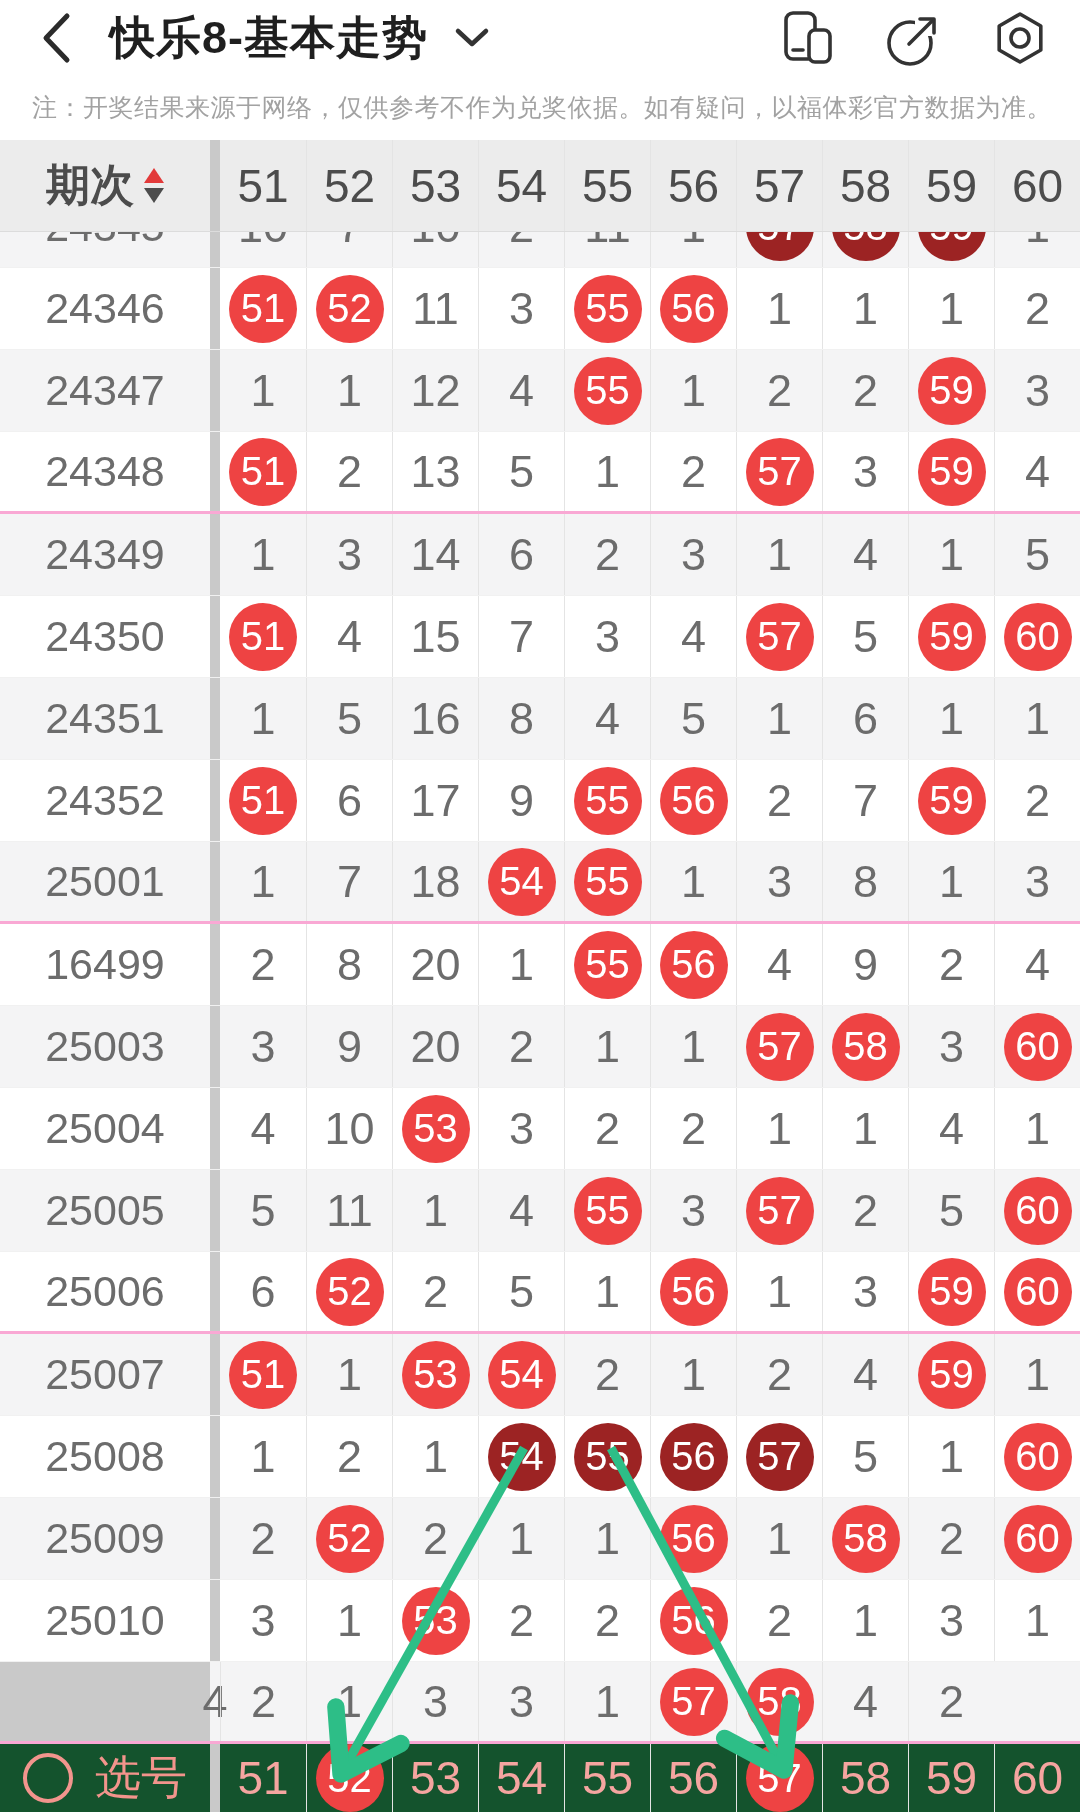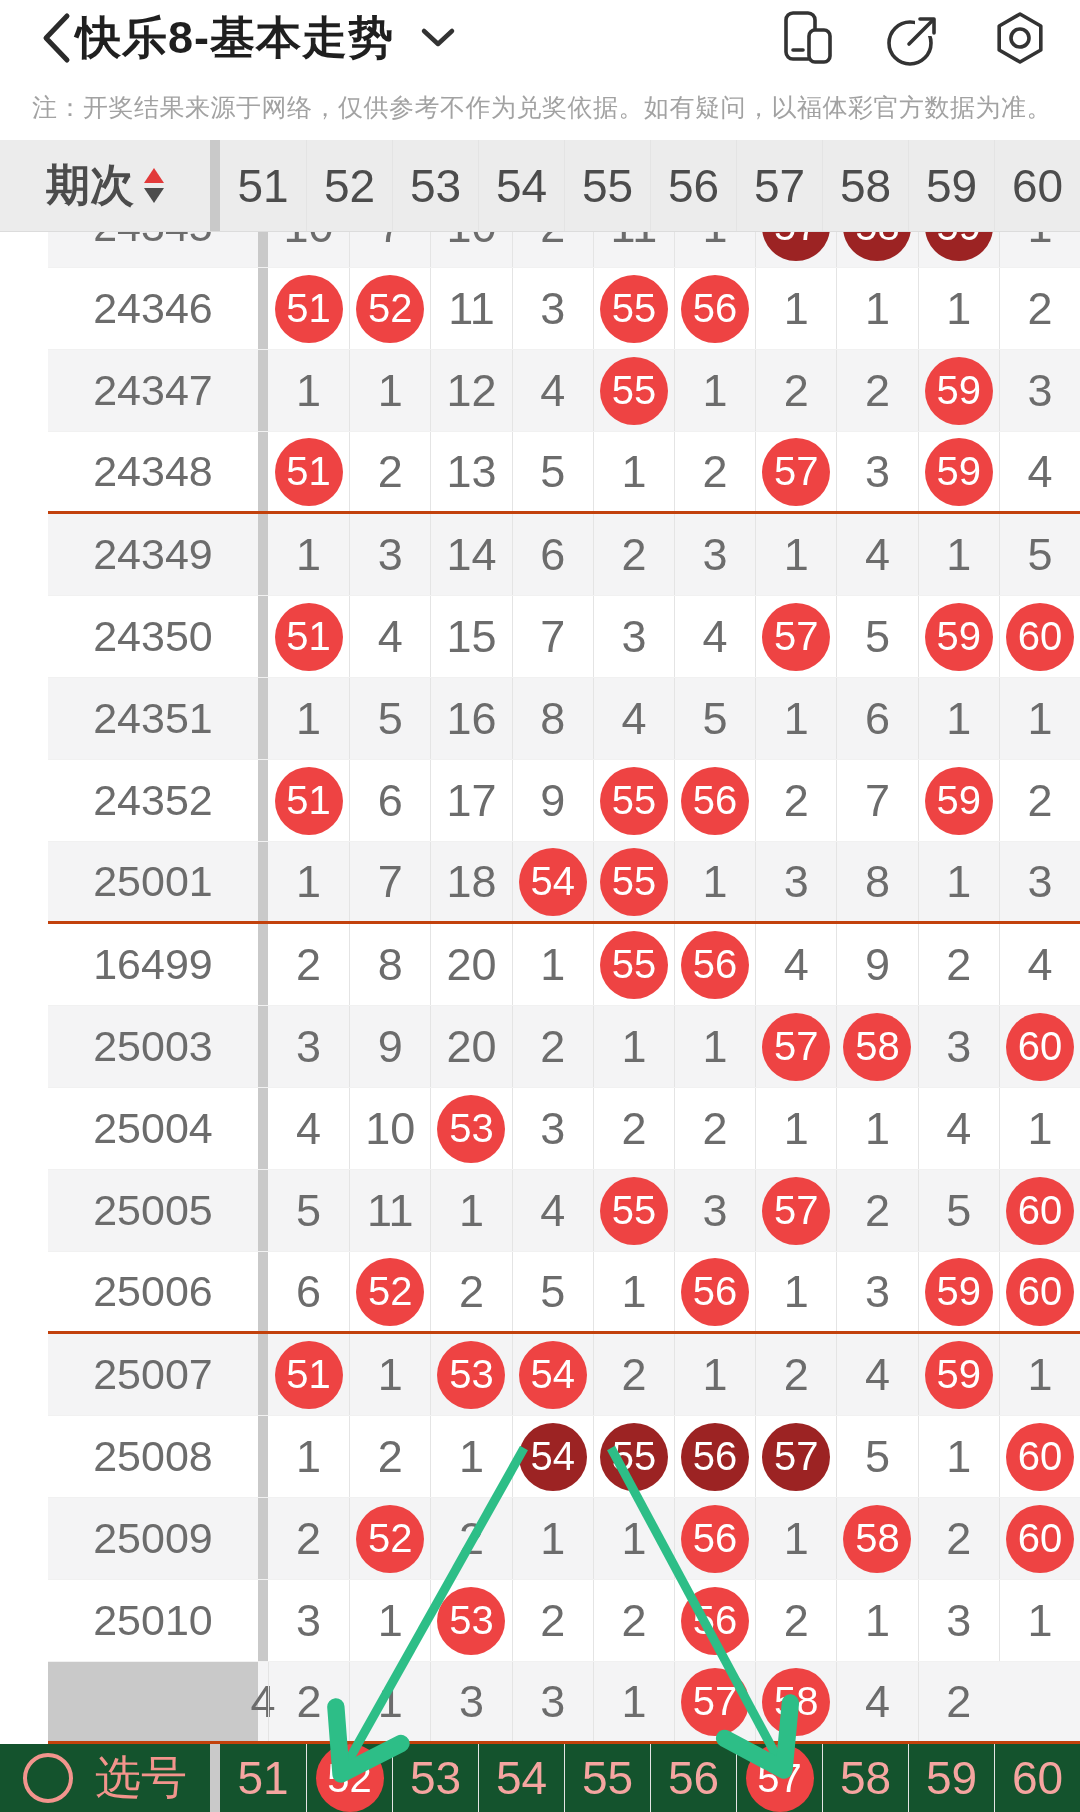--- a/index.html
+++ b/index.html
@@ -3,21 +3,21 @@
 <meta charset="utf-8">
 <style>
   * { margin:0; padding:0; box-sizing:border-box; }
   html,body { width:1080px; height:1812px; background:#fff; overflow:hidden;
               font-family:"Liberation Sans","DejaVu Sans",sans-serif; position:relative; }
 
   
   .navbar { position:absolute; top:0; left:0; width:1080px; height:75px; background:#fff;
             display:flex; align-items:center; }
   .back-btn { margin-left:36px; width:40px; height:56px; display:flex; align-items:center; justify-content:center; }
-  .nav-title { font-size:45px; font-weight:bold; color:#1f1f1f; letter-spacing:1px;text-align:center; }
+  .nav-title { margin-left:34px; font-size:45px; font-weight:bold; color:#1f1f1f; letter-spacing:1px;text-align:center; }
   .nav-caret { margin-left:26px; display:flex; align-items:center; }
   .nav-icons { position:absolute; right:32px; top:0; height:75px; display:flex; align-items:center; gap:50px; }
   .nav-ic { display:flex; align-items:center; justify-content:center; }
 
   
   .notice { position:absolute; top:75px; left:0; width:1080px; height:65px;
             display:flex; align-items:center; padding-left:32px;
             color:#a2a2a2; font-size:25px; letter-spacing:0.5px; }
 
   
@@ -36,21 +36,21 @@
   .thead .pcell { font-weight:bold; font-size:44px; }
   .sortarrows { display:inline-flex; flex-direction:column; gap:5px; margin-left:10px; }
   .tri-up { width:0; height:0; border-left:10px solid transparent; border-right:10px solid transparent;
             border-bottom:15px solid #e23a3a; }
   .tri-down { width:0; height:0; border-left:10px solid transparent; border-right:10px solid transparent;
               border-top:15px solid #4c4c4c; }
 
   .drow { height:82px; flex:none; background:#fff; border-bottom:1px solid #f1f1f1;
           font-size:45px; color:#6c6c6c; }
   .drow.z { background:#f4f4f5; }
-  .drow.sep { border-bottom:3px solid #c2410c; }
+  .drow.sep { border-bottom:3px solid #f9a8d4; }
   .drow .pcell { font-size:43px; }
 
   .partial-wrap { height:36px; overflow:hidden; position:relative; flex:none; }
   .partial-wrap .drow { position:absolute; bottom:0; left:0; }
 
   .ball { width:68px; height:68px; border-radius:50%; background:#ee4343; color:#fff;
           font-size:40px; font-weight:500; display:flex; align-items:center; justify-content:center;
           flex:none; }
   .ball.dark { background:#9c2323; }
 
@@ -122,21 +122,21 @@
       <div class="ncell">52</div>
       <div class="ncell">53</div>
       <div class="ncell">54</div>
       <div class="ncell">55</div>
       <div class="ncell">56</div>
       <div class="ncell">57</div>
       <div class="ncell">58</div>
       <div class="ncell">59</div>
       <div class="ncell">60</div>
     </div>
-  <div id="rows-container" style="display:flex;flex-direction:column;flex:1 1 auto;margin-left:48px;">
+  <div id="rows-container" style="display:flex;flex-direction:column;flex:1 1 auto;">
       <div class="partial-wrap">
         <div class="trow drow z">
           <div class="pcell">24345</div>
           <div class="divcell"></div>
           <div class="ncell first">
             <span class="miss">10</span>
           </div>
           <div class="ncell">
             <span class="miss">7</span>
           </div>

